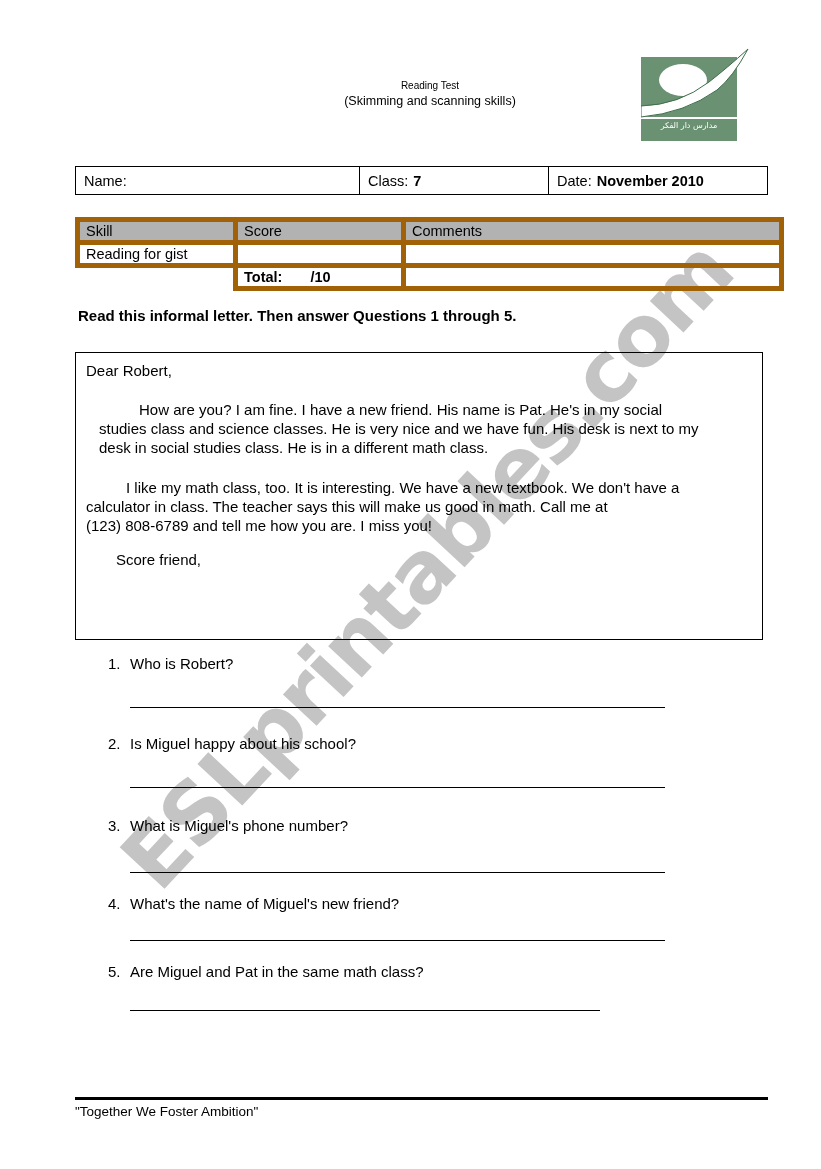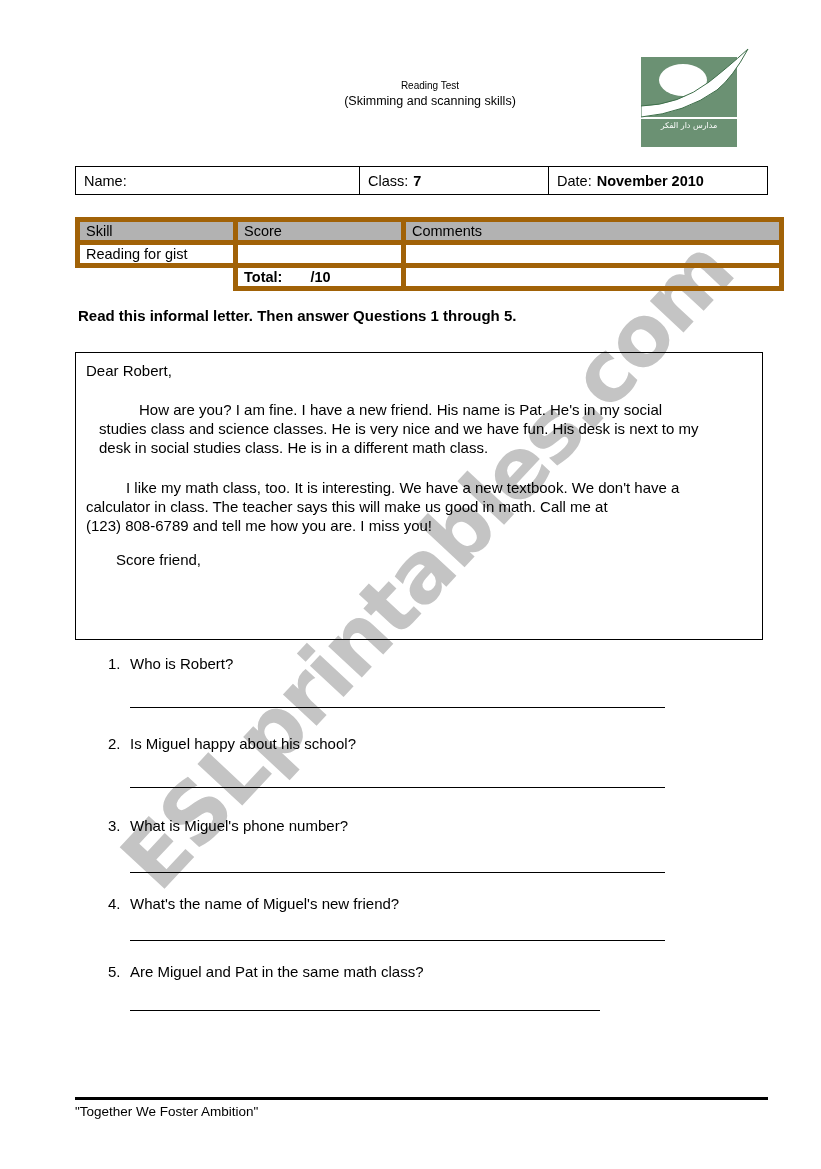--- a/index.html
+++ b/index.html
@@ -21,21 +21,21 @@
   }
   
   #title-block{position:absolute;left:100px;top:80px;width:660px;text-align:center;}
   #page-title{font-size:10px;}
   #page-subtitle{font-size:12.5px;margin-top:3px;}
   #logo{position:absolute;left:641px;top:48px;width:110px;height:85px;}
   #logo svg{display:block;}
   #logo .logo-square{fill:var(--green);}
   #logo .logo-swoosh{fill:#fff;stroke:var(--green-dark);stroke-width:1;stroke-linejoin:round;}
   #logo-band{
-    position:absolute;left:0;top:71px;width:96px;height:28px;background:var(--green);
+    position:absolute;left:0;top:71px;width:96px;height:22px;background:var(--green);
     color:#fff;font-family:"DejaVu Sans",sans-serif;font-size:8px;line-height:13px;text-align:center;
   }
   
   table{border-collapse:collapse;background:transparent;}
   #info-table{position:absolute;left:75px;top:166px;}
   #info-table td{
     border:1px solid #000;height:27px;padding:0 8px;font-size:14.5px;vertical-align:middle;
   }
   #info-table b{margin-left:5px;}
   #score-table{position:absolute;left:75px;top:217px;}

